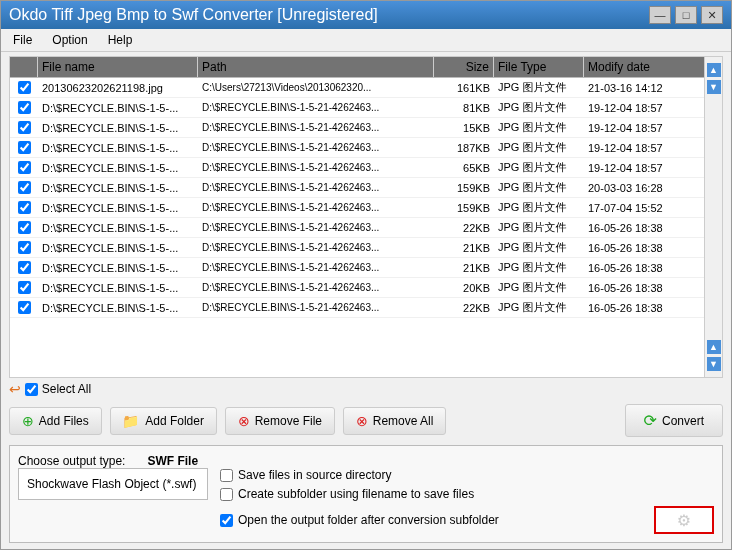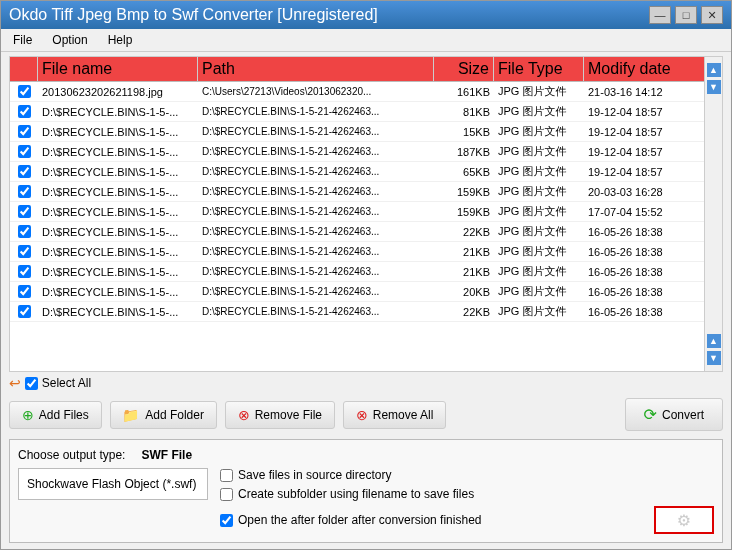--- a/index.html
+++ b/index.html
@@ -66,23 +66,23 @@
       flex: 1;
       display: flex;
       flex-direction: column;
       background: white;
       border: 1px solid #ccc;
       margin: 4px 8px 0 8px;
       overflow: hidden;
     }
     .file-table-header {
       display: flex;
-      background: #ef4444;
+      background: #737373;
       border-bottom: 1px solid #bbb;
-      font-size: 16px;
+      font-size: 12px;
     }
     .col-check { width: 28px; flex-shrink: 0; padding: 3px 4px; border-right: 1px solid #ccc; }
     .col-name { width: 160px; flex-shrink: 0; padding: 3px 4px; border-right: 1px solid #ccc; font-weight: normal; }
     .col-path { flex: 1; padding: 3px 4px; border-right: 1px solid #ccc; }
     .col-size { width: 60px; flex-shrink: 0; padding: 3px 4px; border-right: 1px solid #ccc; text-align: right; }
     .col-type { width: 90px; flex-shrink: 0; padding: 3px 4px; border-right: 1px solid #ccc; }
     .col-date { width: 120px; flex-shrink: 0; padding: 3px 4px; }
     .file-list-scroll {
       flex: 1;
       overflow-y: auto;
@@ -150,22 +150,21 @@
     .bottom-panel {
       border: 1px solid #bbb;
       margin: 4px 8px 6px 8px;
       padding: 8px;
       background: #f8f8f8;
       flex-shrink: 0;
     }
     .output-type-row {
       display: flex;
       align-items: center;
-      gap: 16px;
-      margin-bottom: 6px;
+      gap: 22px;
     }
     .output-type-label { font-size: 12px; }
     .output-type-value { font-size: 12px; font-weight: bold; }
     .bottom-two-col {
       display: flex;
       gap: 12px;
     }
     .left-col {
       width: 190px;
       flex-shrink: 0;
@@ -436,21 +435,21 @@
           <input type="checkbox" style="">
           <label>Save files in source directory</label>
         </div>
         <div class="checkbox-row">
           <input type="checkbox" style="">
           <label>Create subfolder using filename to save files</label>
         </div>
         <div style="display: flex; align-items: center; gap: 4px;">
           <div class="checkbox-row" style="flex: 1;">
             <input type="checkbox" checked="" style="">
-            <label>Open the after folder after conversion finished</label>
+            <label>Open the output folder after conversion subfolder</label>
           </div>
           <div style="border: 2px solid #dd0000; width: 60px; height: 28px; background: white; display: flex; align-items: center; justify-content: center; position: relative;">
             <span style="font-size: 16px; color: #ccc;">⚙</span>
           </div>
         </div>
       </div>
     </div>
   </div>
 </div>
 

